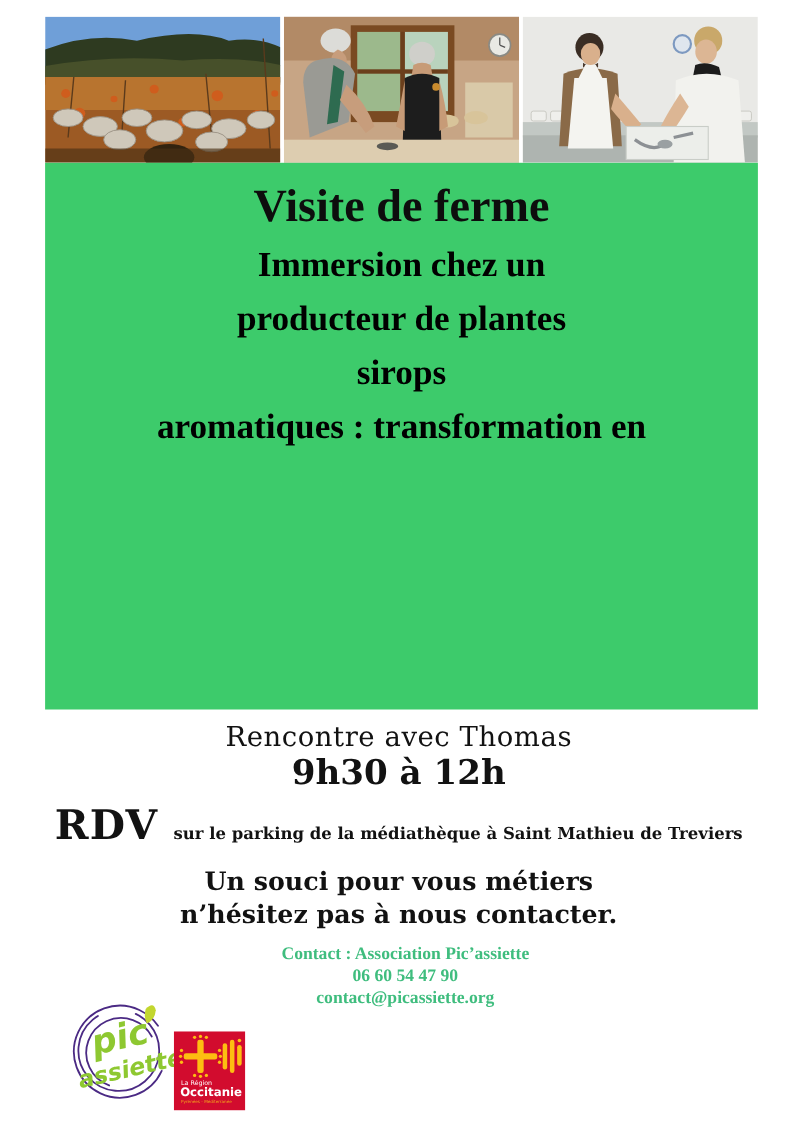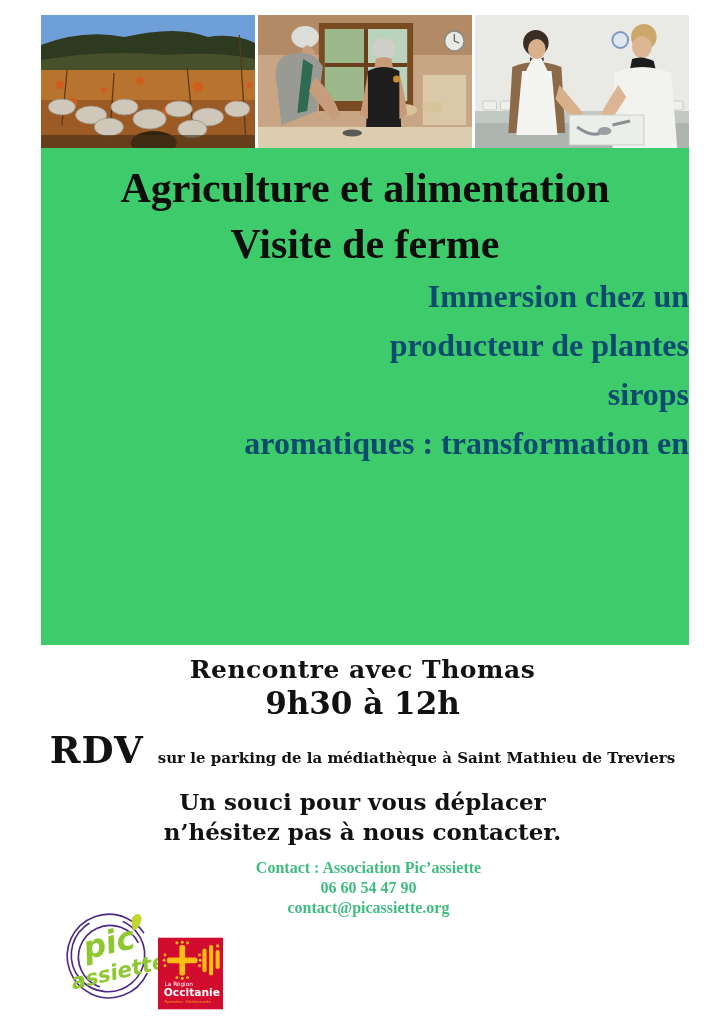--- a/index.html
+++ b/index.html
@@ -25,24 +25,24 @@
   .photo{flex:1;height:100%;overflow:hidden;}
   .photo svg{display:block;width:100%;height:100%;}
   
   .green-block{
     position:absolute;left:41px;top:148px;width:648px;height:497px;
     background:var(--green-banner);text-align:center;
   }
   .title{margin-top:12px;font-size:42px;font-weight:700;line-height:56px;color:#0d0d0d;}
   .subtitle{margin-top:18px;font-size:21px;font-weight:700;color:#0d0d0d;}
   .subtitle .line{line-height:55px;}
-  .highlight{margin-top:0px;font-size:32px;font-weight:700;color:#0c4a6e;line-height:49px;text-align:right;}
+  .highlight{margin-top:0px;font-size:32px;font-weight:700;color:#000000;line-height:49px;}
   
   .info{position:absolute;left:0;top:655px;width:725px;text-align:center;}
-  .meeting{font-family:"DejaVu Serif",serif;font-size:25px;font-weight:700;letter-spacing:.5px;}
+  .meeting{font-family:"DejaVu Serif",serif;font-size:25px;font-weight:400;letter-spacing:.5px;}
   .time{font-family:"DejaVu Serif",serif;font-size:31px;font-weight:700;margin-top:1px;}
   .rdv-row{margin-top:7px;display:flex;justify-content:center;align-items:baseline;gap:14px;}
   .rdv-label{font-family:"DejaVu Serif",serif;font-size:37px;font-weight:700;letter-spacing:1px;}
   .rdv-text{font-family:"DejaVu Serif",serif;font-size:15px;font-weight:700;}
   .note{margin-top:15px;font-family:"DejaVu Serif",serif;font-size:23px;font-weight:700;line-height:30px;}
   .contact{margin-top:11px;font-size:16px;font-weight:700;line-height:20px;color:var(--contact-green);padding-left:12px;}
   
   .pic-logo{position:absolute;left:58px;top:903px;width:102px;height:102px;}
   .occitanie-logo{position:absolute;left:158px;top:930px;width:65px;height:87px;}
   .pic-logo svg,.occitanie-logo svg{display:block;width:100%;height:100%;}
@@ -154,40 +154,39 @@
         <rect x="96" y="100" width="76" height="30" fill="#eceeea" stroke="#c9cdc7" stroke-width="1"></rect>
         <path d="M104 112 Q118 122 128 118" stroke="#8c9094" stroke-width="3" fill="none"></path>
         <ellipse cx="132" cy="116" rx="7" ry="4" fill="#9aa0a2"></ellipse>
         <path d="M140 110 L158 106" stroke="#8c9094" stroke-width="3"></path>
       </svg>
     </div>
   </div>
 
   <div class="green-block">
     <div class="title">
-      <div>Agriculture et alimentation</div>
       <div>Visite de ferme</div>
     </div>
     <div class="highlight">
       <div>Immersion chez un</div>
       <div>producteur de plantes</div>
       <div>sirops</div>
       <div>aromatiques : transformation en</div>
     </div>
   </div>
 
   <div class="info">
     <div class="meeting">Rencontre avec Thomas</div>
     <div class="time">9h30 à 12h</div>
     <div class="rdv-row">
       <span class="rdv-label">RDV</span>
       <span class="rdv-text">sur le parking de la médiathèque à Saint Mathieu de Treviers</span>
     </div>
     <div class="note">
-      <div>Un souci pour vous déplacer</div>
+      <div>Un souci pour vous métiers</div>
       <div>n’hésitez pas à nous contacter.</div>
     </div>
     <div class="contact">
       <div>Contact : Association Pic’assiette</div>
       <div>06 60 54 47 90</div>
       <div>contact@picassiette.org</div>
     </div>
   </div>
 
   <div class="pic-logo">

